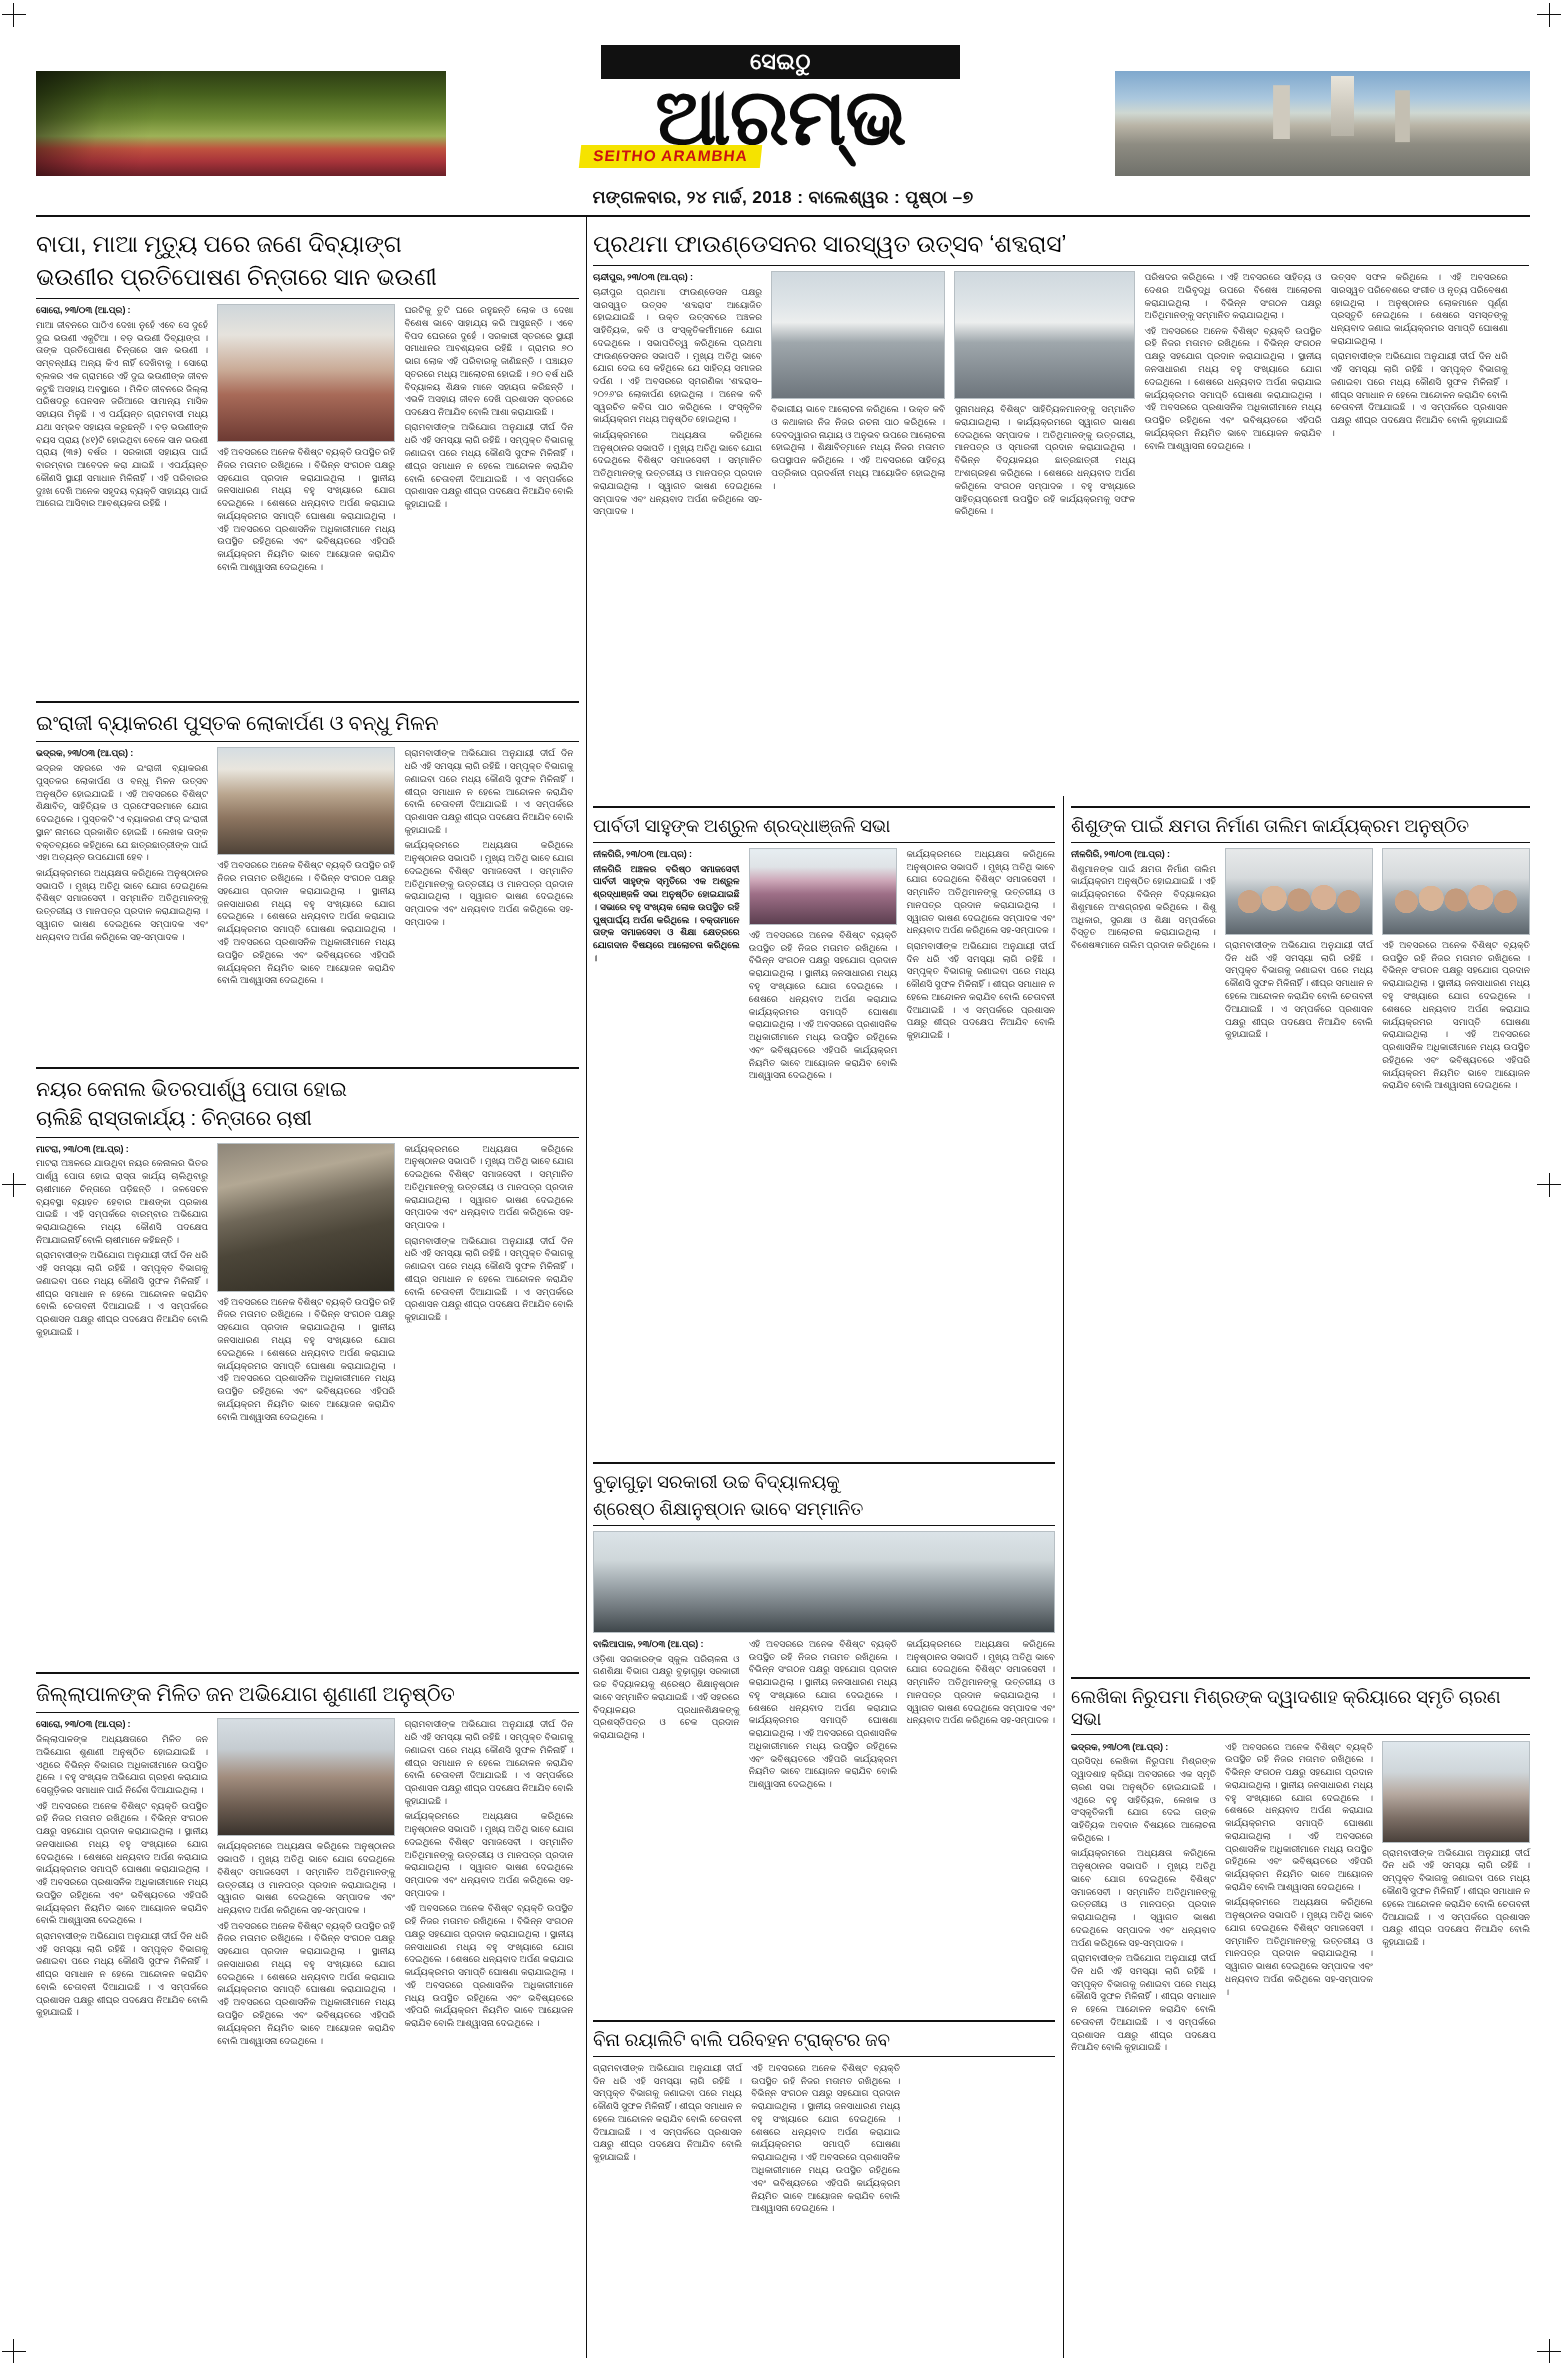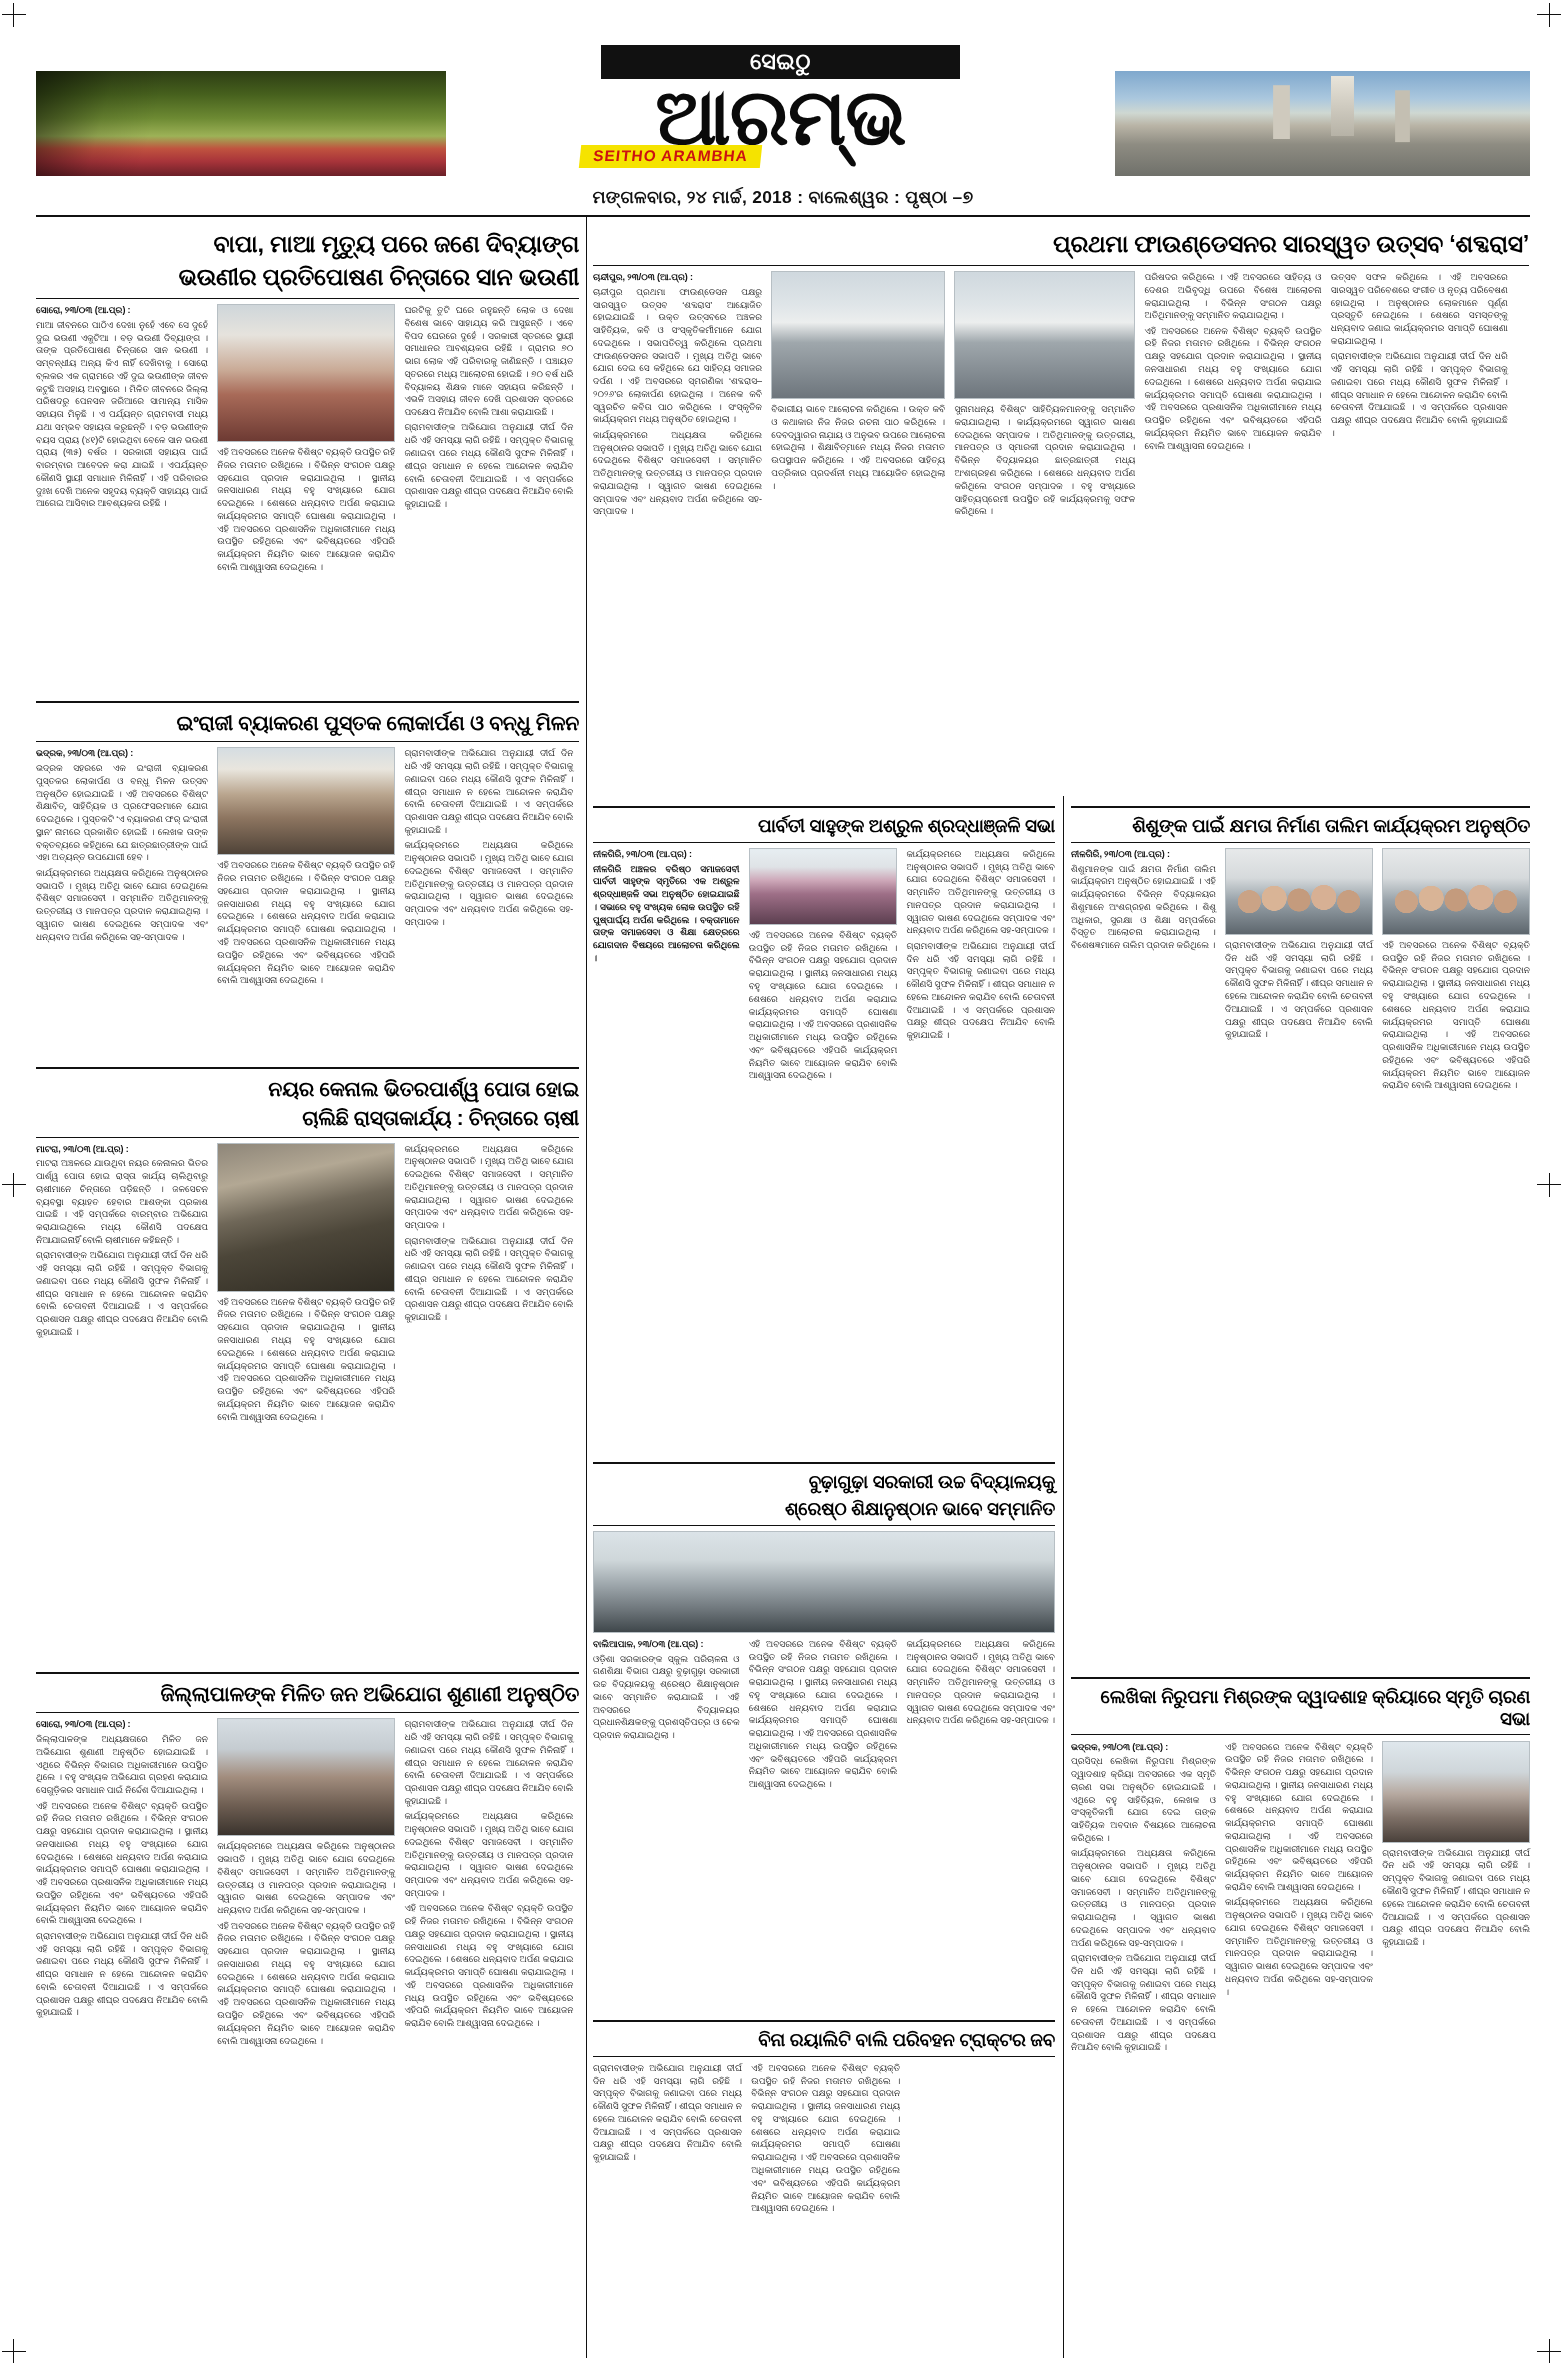--- a/index.html
+++ b/index.html
@@ -96,21 +96,21 @@
   }
   .mast-rule { height:2px; background:#111; margin-top:7.2px; }
 
   
   .newsbody { position:relative; margin-top:0; }
 
   .hr-thin   { height:1px; background:#111; width:100%; }
   .hr-thick  { height:2px; background:#111; width:100%; }
 
   .headline {
-    font-weight:700; color:#000; text-align:right;
+    font-weight:400; color:#000; text-align:left;
     line-height:1.18; letter-spacing:-0.3px;
   }
   .h-xl { font-size:23.6px; }
   .h-lg { font-size:20.5px; }
   .h-md { font-size:18.4px; }
   .bodytext {
     font-size:9px; line-height:1.42; text-align:justify; color:#111;
     font-family:"Liberation Sans", sans-serif; hyphens:auto; word-spacing:-0.3px;
   }
 
@@ -338,21 +338,21 @@
 
       <div class="section" style="left:557px;top:1245px;width:462px;">
         <div class="hr-thick"></div>
         <div class="headline h-md art-h" style="margin-top:7.2px;">ବୁଢ଼ାଗୁଢ଼ା ସରକାରୀ ଉଚ୍ଚ ବିଦ୍ୟାଳୟକୁ</div>
         <div class="headline h-md art-h">ଶ୍ରେଷ୍ଠ ଶିକ୍ଷାନୁଷ୍ଠାନ ଭାବେ ସମ୍ମାନିତ</div>
         <div class="hr-thin" style="margin:5.1px 0 5.1px;"></div>
         <div class="photo pt-cheque" style="height:102px;width:100%;margin-bottom:5.1px;"></div>
         <div style="display:flex;gap:9.2px;">
           <div style="width:147px;">
             <div class="bodytext" style="font-weight:700;">ବାଲିଆପାଳ, ୨୩/୦୩ (ଆ.ପ୍ର) :</div>
-            <div class="bodytext" style="margin-top:2px;">ଓଡ଼ିଶା ସରକାରଙ୍କ ସ୍କୁଲ ପରିଚାଳନା ଓ ଗଣଶିକ୍ଷା ବିଭାଗ ପକ୍ଷରୁ ବୁଢ଼ାଗୁଢ଼ା ସରକାରୀ ଉଚ୍ଚ ବିଦ୍ୟାଳୟକୁ ଶ୍ରେଷ୍ଠ ଶିକ୍ଷାନୁଷ୍ଠାନ ଭାବେ ସମ୍ମାନିତ କରାଯାଇଛି । ଏହି ଅବସରରେ ବିଦ୍ୟାଳୟର ପ୍ରଧାନଶିକ୍ଷକଙ୍କୁ ପ୍ରଶସ୍ତିପତ୍ର ଓ ଚେକ ପ୍ରଦାନ କରାଯାଇଥିଲା ।</div>
+            <div class="bodytext" style="margin-top:2px;">ଓଡ଼ିଶା ସରକାରଙ୍କ ସ୍କୁଲ ପରିଚାଳନା ଓ ଗଣଶିକ୍ଷା ବିଭାଗ ପକ୍ଷରୁ ବୁଢ଼ାଗୁଢ଼ା ସରକାରୀ ଉଚ୍ଚ ବିଦ୍ୟାଳୟକୁ ଶ୍ରେଷ୍ଠ ଶିକ୍ଷାନୁଷ୍ଠାନ ଭାବେ ସମ୍ମାନିତ କରାଯାଇଛି । ଏହି ସହରରେ ବିଦ୍ୟାଳୟର ପ୍ରଧାନଶିକ୍ଷକଙ୍କୁ ପ୍ରଶସ୍ତିପତ୍ର ଓ ଚେକ ପ୍ରଦାନ କରାଯାଇଥିଲା ।</div>
           </div>
           <div style="width:149px;">
             <div class="bodytext">ଏହି ଅବସରରେ ଅନେକ ବିଶିଷ୍ଟ ବ୍ୟକ୍ତି ଉପସ୍ଥିତ ରହି ନିଜର ମତାମତ ରଖିଥିଲେ । ବିଭିନ୍ନ ସଂଗଠନ ପକ୍ଷରୁ ସହଯୋଗ ପ୍ରଦାନ କରାଯାଇଥିଲା । ସ୍ଥାନୀୟ ଜନସାଧାରଣ ମଧ୍ୟ ବହୁ ସଂଖ୍ୟାରେ ଯୋଗ ଦେଇଥିଲେ । ଶେଷରେ ଧନ୍ୟବାଦ ଅର୍ପଣ କରାଯାଇ କାର୍ଯ୍ୟକ୍ରମର ସମାପ୍ତି ଘୋଷଣା କରାଯାଇଥିଲା । ଏହି ଅବସରରେ ପ୍ରଶାସନିକ ଅଧିକାରୀମାନେ ମଧ୍ୟ ଉପସ୍ଥିତ ରହିଥିଲେ ଏବଂ ଭବିଷ୍ୟତରେ ଏହିପରି କାର୍ଯ୍ୟକ୍ରମ ନିୟମିତ ଭାବେ ଆୟୋଜନ କରାଯିବ ବୋଲି ଆଶ୍ୱାସନା ଦେଇଥିଲେ ।</div>
           </div>
           <div style="width:149px;">
             <div class="bodytext">କାର୍ଯ୍ୟକ୍ରମରେ ଅଧ୍ୟକ୍ଷତା କରିଥିଲେ ଅନୁଷ୍ଠାନର ସଭାପତି । ମୁଖ୍ୟ ଅତିଥି ଭାବେ ଯୋଗ ଦେଇଥିଲେ ବିଶିଷ୍ଟ ସମାଜସେବୀ । ସମ୍ମାନିତ ଅତିଥିମାନଙ୍କୁ ଉତ୍ତରୀୟ ଓ ମାନପତ୍ର ପ୍ରଦାନ କରାଯାଇଥିଲା । ସ୍ୱାଗତ ଭାଷଣ ଦେଇଥିଲେ ସମ୍ପାଦକ ଏବଂ ଧନ୍ୟବାଦ ଅର୍ପଣ କରିଥିଲେ ସହ-ସମ୍ପାଦକ ।</div>
           </div>
         </div>
       </div>
 

